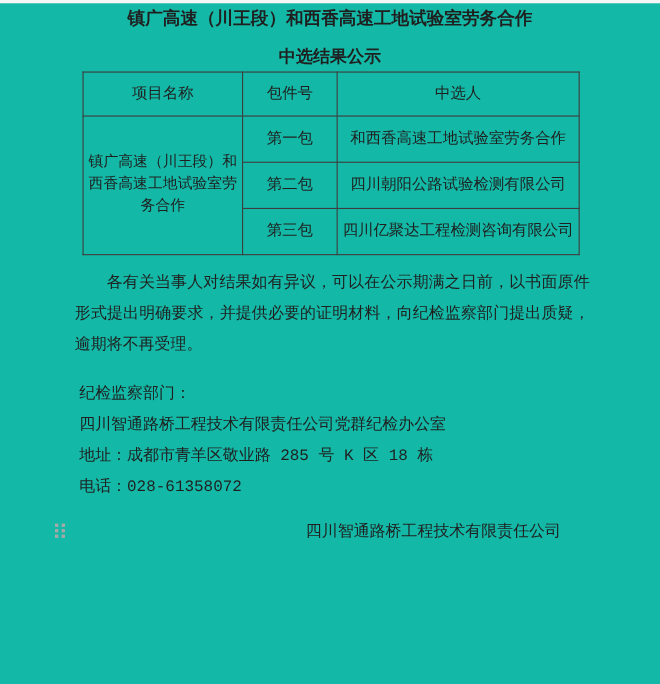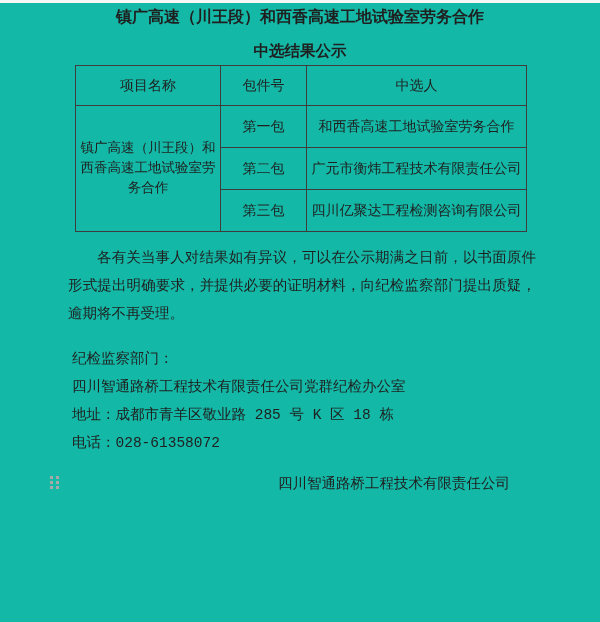--- a/index.html
+++ b/index.html
@@ -118,21 +118,21 @@
         <th>包件号</th>
         <th>中选人</th>
       </tr>
       <tr class="row-body">
         <td class="cell-project" rowspan="3">镇广高速（川王段）和西香高速工地试验室劳务合作</td>
         <td>第一包</td>
         <td>和西香高速工地试验室劳务合作</td>
       </tr>
       <tr class="row-body">
         <td>第二包</td>
-        <td>广元市衡炜工程技术有限责任公司</td>
+        <td>四川朝阳公路试验检测有限公司</td>
       </tr>
       <tr class="row-body">
         <td>第三包</td>
         <td>四川亿聚达工程检测咨询有限公司</td>
       </tr>
     </tbody>
   </table>
 
 
   <p class="para para-objection">各有关当事人对结果如有异议，可以在公示期满之日前，以书面原件形式提出明确要求，并提供必要的证明材料，向纪检监察部门提出质疑，逾期将不再受理。</p>

